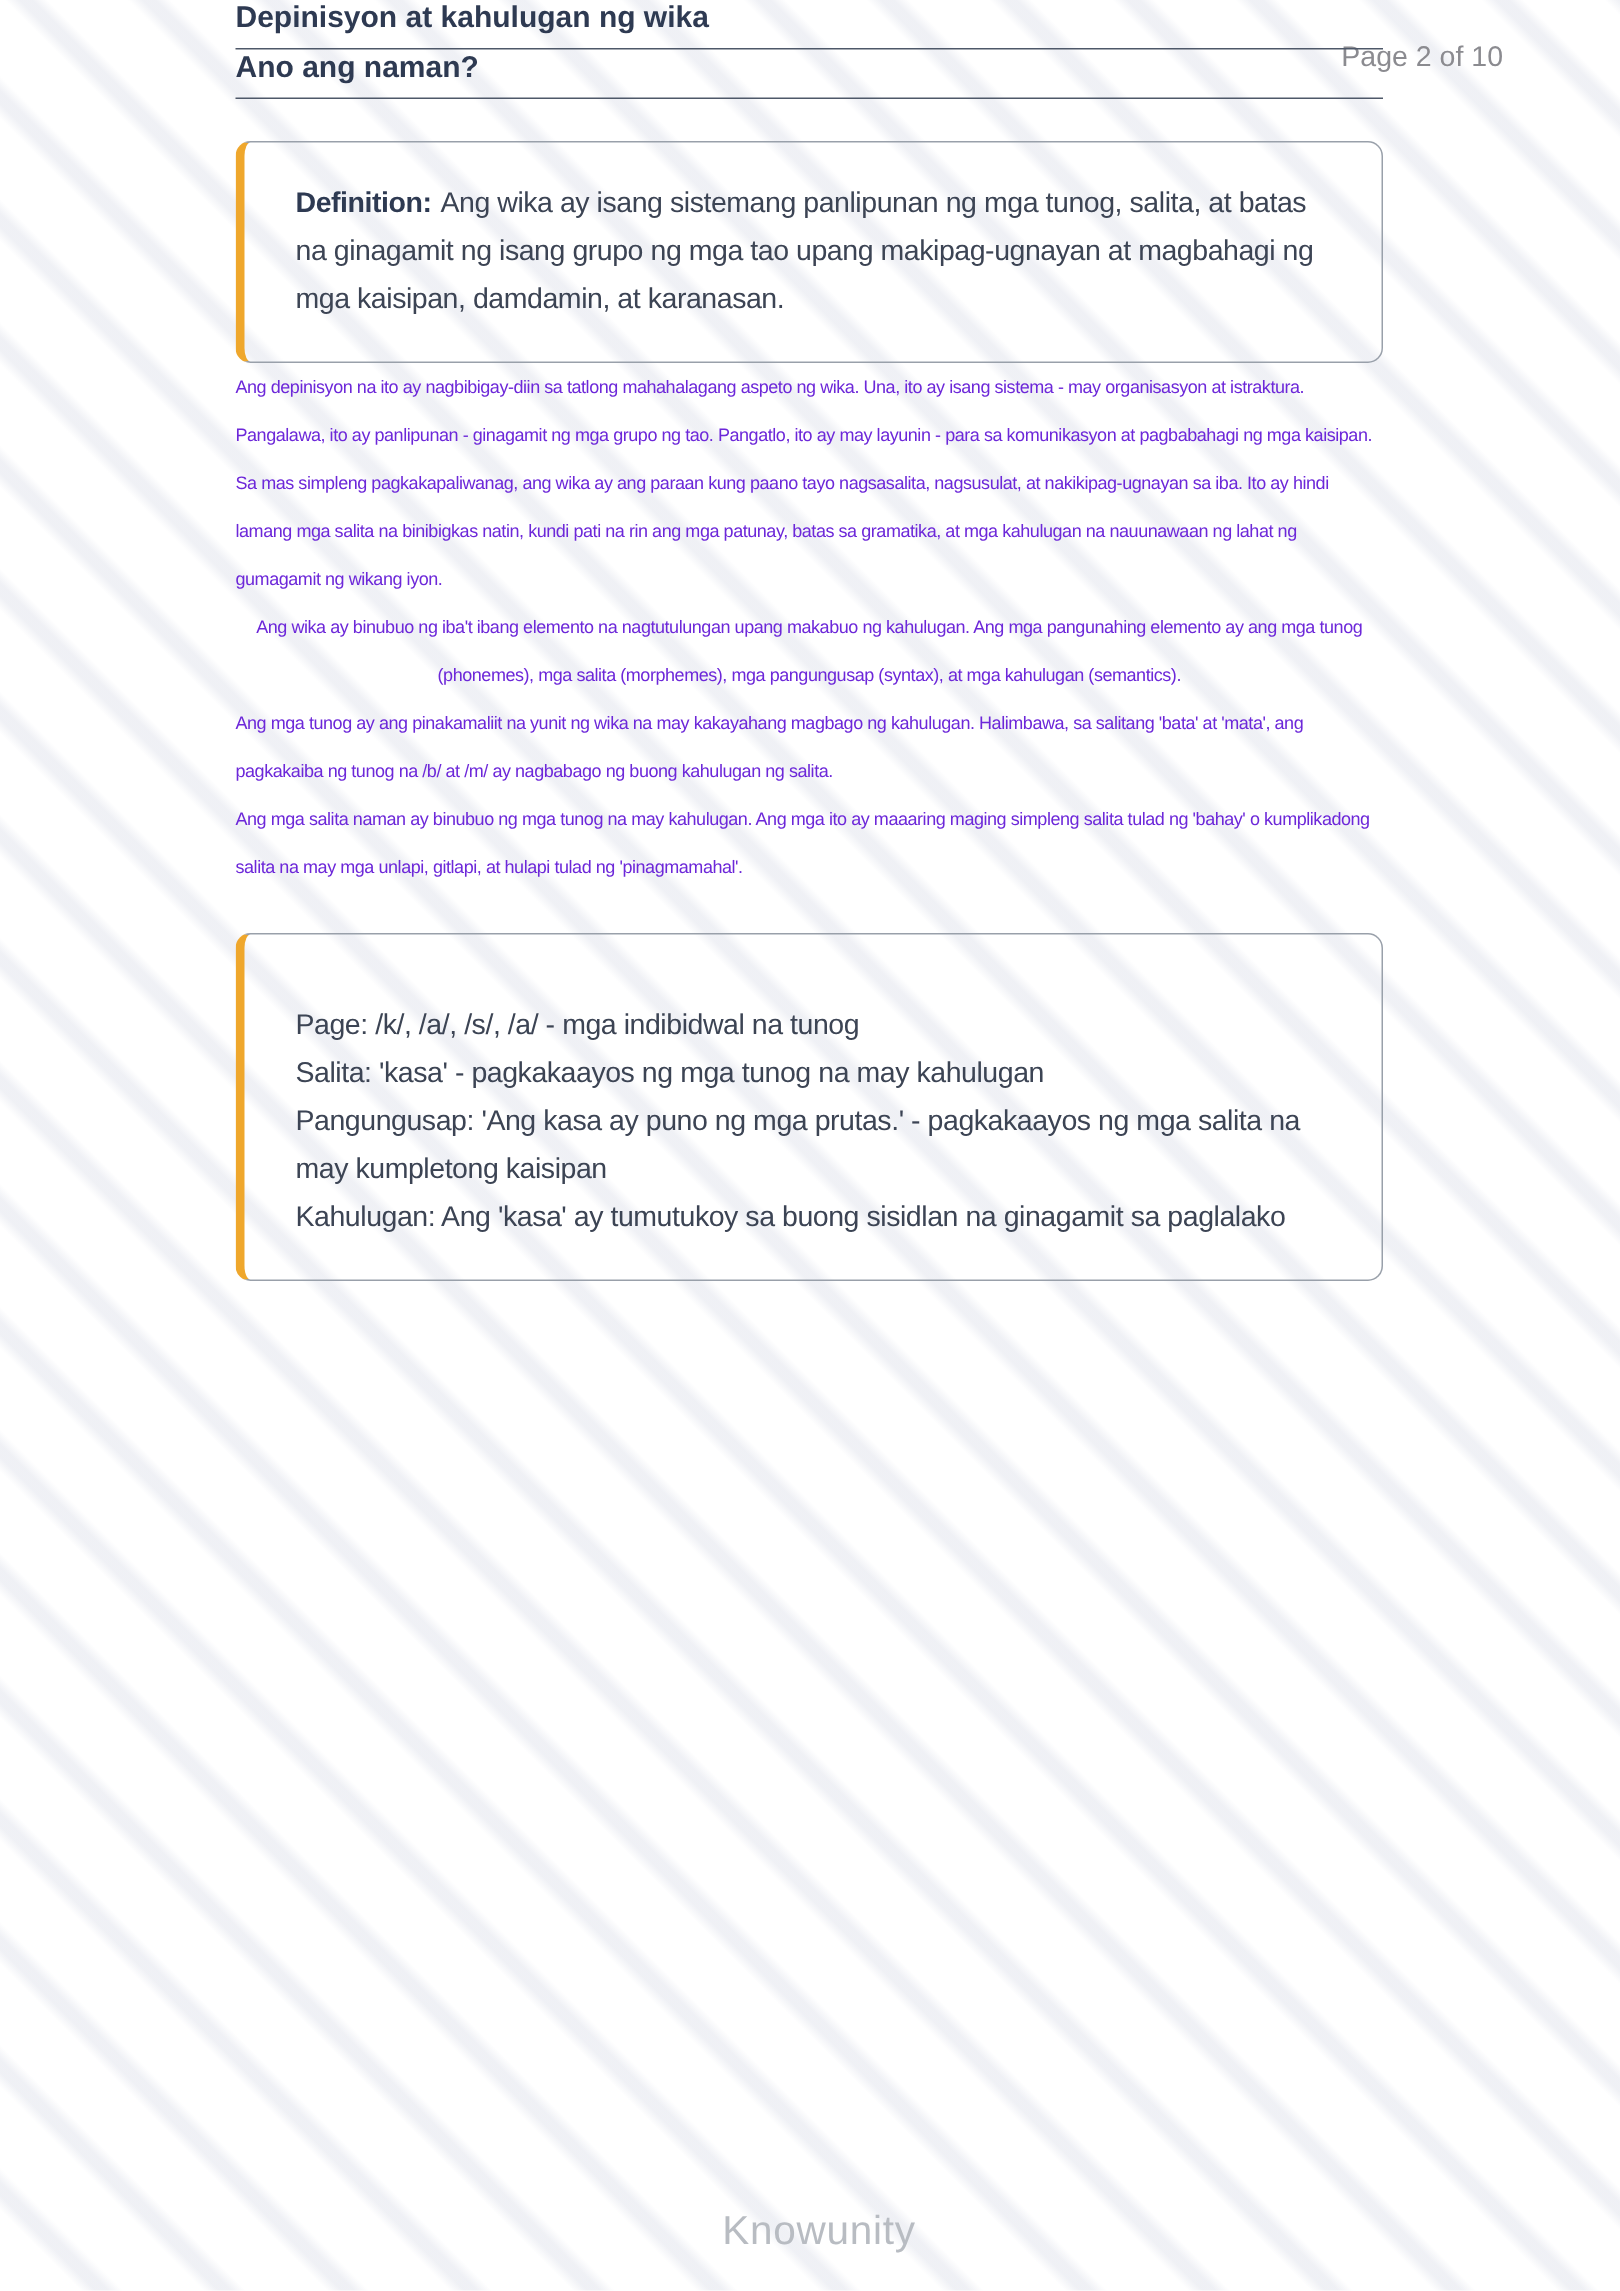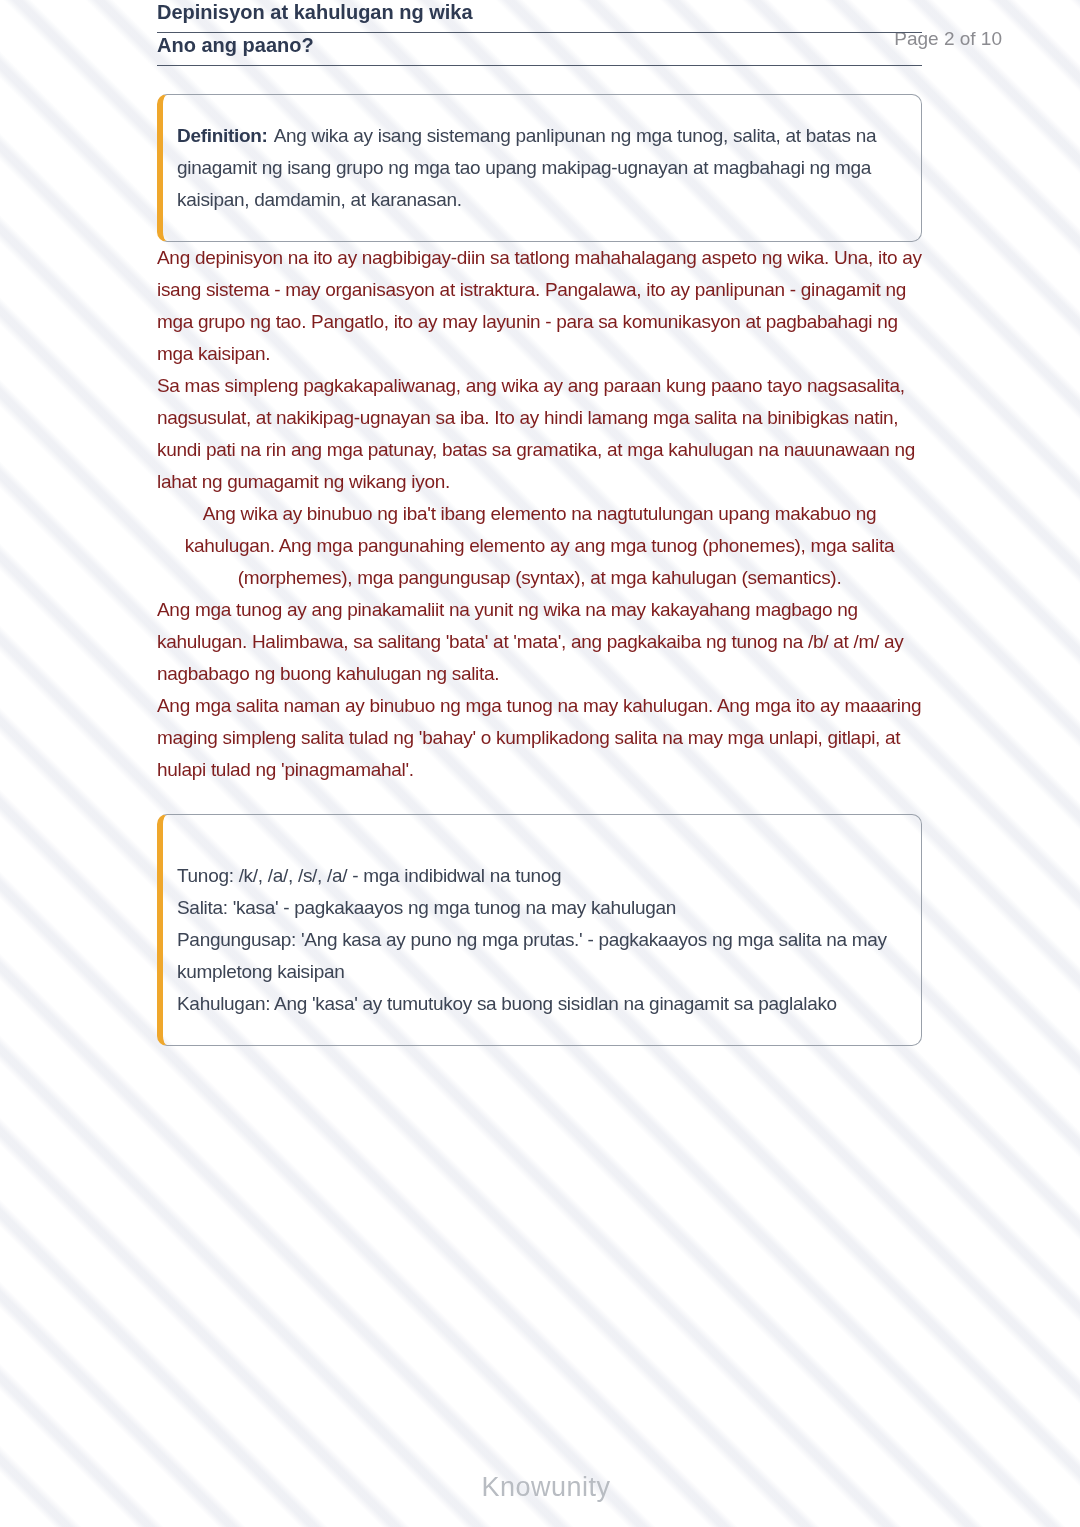--- a/index.html
+++ b/index.html
@@ -49,34 +49,34 @@
     color: #2e3a52;
     margin: 0;
     padding-bottom: 8px;
     border-bottom: 1.5px solid #4e5869;
   }
   .h-first   { margin-top: 82px; }
   .h-second  { margin-top: 36px; }
   .h-third   { margin-top: 32px; }
   p.body-p {
     margin: 0;
-    font-size: 19px;
+    font-size: 12px;
     letter-spacing: -0.3px;
     line-height: 32px;
-    color: #7f1d1d;
+    color: #6d28d9;
   }
   .mt-after-rule { margin-top: 34px; text-align: center; }
   .mt-para      { margin-top: 20px; }
   .mt-box-gap   { margin-top: 32px; }
   .callout-box {
     margin-top: 28px;
     border: 1.5px solid #99a0aa;
     border-left: 6px solid #efa72c;
     border-radius: 10px;
-    padding: 25px 30px 25px 14px;
+    padding: 25px 30px 25px 34px;
     background: transparent;
   }
   .callout-box .box-text {
     font-size: 19px;
     letter-spacing: -0.3px;
     line-height: 32px;
     color: #3c4454;
   }
   .box-label {
     font-weight: bold;
@@ -106,42 +106,42 @@
 <body>
 
 <div class="stripes"></div>
 
 <div class="page-number">Page 2 of 10</div>
 
 <div class="content">
 
   <h1 class="sec h-first">Depinisyon at kahulugan ng wika</h1>
 
-  <h2 class="sec h-second">Ano ang paano?</h2>
+  <h2 class="sec h-second">Ano ang naman?</h2>
 
   <div class="callout-box">
     <div class="box-text">
       <span class="box-label">Definition:</span><span>Ang wika ay isang sistemang panlipunan ng mga tunog, salita, at batas na ginagamit ng isang grupo ng mga tao upang makipag-ugnayan at magbahagi ng mga kaisipan, damdamin, at karanasan.</span>
     </div>
   </div>
 
   <p class="body-p mt-box-gap">Ang depinisyon na ito ay nagbibigay-diin sa tatlong mahahalagang aspeto ng wika. Una, ito ay isang sistema - may organisasyon at istraktura. Pangalawa, ito ay panlipunan - ginagamit ng mga grupo ng tao. Pangatlo, ito ay may layunin - para sa komunikasyon at pagbabahagi ng mga kaisipan.</p>
 
   <p class="body-p mt-para">Sa mas simpleng pagkakapaliwanag, ang wika ay ang paraan kung paano tayo nagsasalita, nagsusulat, at nakikipag-ugnayan sa iba. Ito ay hindi lamang mga salita na binibigkas natin, kundi pati na rin ang mga patunay, batas sa gramatika, at mga kahulugan na nauunawaan ng lahat ng gumagamit ng wikang iyon.</p>
 
 
   <p class="body-p mt-after-rule">Ang wika ay binubuo ng iba't ibang elemento na nagtutulungan upang makabuo ng kahulugan. Ang mga pangunahing elemento ay ang mga tunog (phonemes), mga salita (morphemes), mga pangungusap (syntax), at mga kahulugan (semantics).</p>
 
   <p class="body-p mt-para">Ang mga tunog ay ang pinakamaliit na yunit ng wika na may kakayahang magbago ng kahulugan. Halimbawa, sa salitang 'bata' at 'mata', ang pagkakaiba ng tunog na /b/ at /m/ ay nagbabago ng buong kahulugan ng salita.</p>
 
   <p class="body-p mt-para">Ang mga salita naman ay binubuo ng mga tunog na may kahulugan. Ang mga ito ay maaaring maging simpleng salita tulad ng 'bahay' o kumplikadong salita na may mga unlapi, gitlapi, at hulapi tulad ng 'pinagmamahal'.</p>
 
   <div class="callout-box">
     <div class="example-lines">
-      <div class="example-line">Tunog: /k/, /a/, /s/, /a/ - mga indibidwal na tunog</div>
+      <div class="example-line">Page: /k/, /a/, /s/, /a/ - mga indibidwal na tunog</div>
       <div class="example-line">Salita: 'kasa' - pagkakaayos ng mga tunog na may kahulugan</div>
       <div class="example-line">Pangungusap: 'Ang kasa ay puno ng mga prutas.' - pagkakaayos ng mga salita na may kumpletong kaisipan</div>
       <div class="example-line">Kahulugan: Ang 'kasa' ay tumutukoy sa buong sisidlan na ginagamit sa paglalako</div>
     </div>
   </div>
 
 </div>
 
 <div class="footer-brand">Knowunity</div>
 

